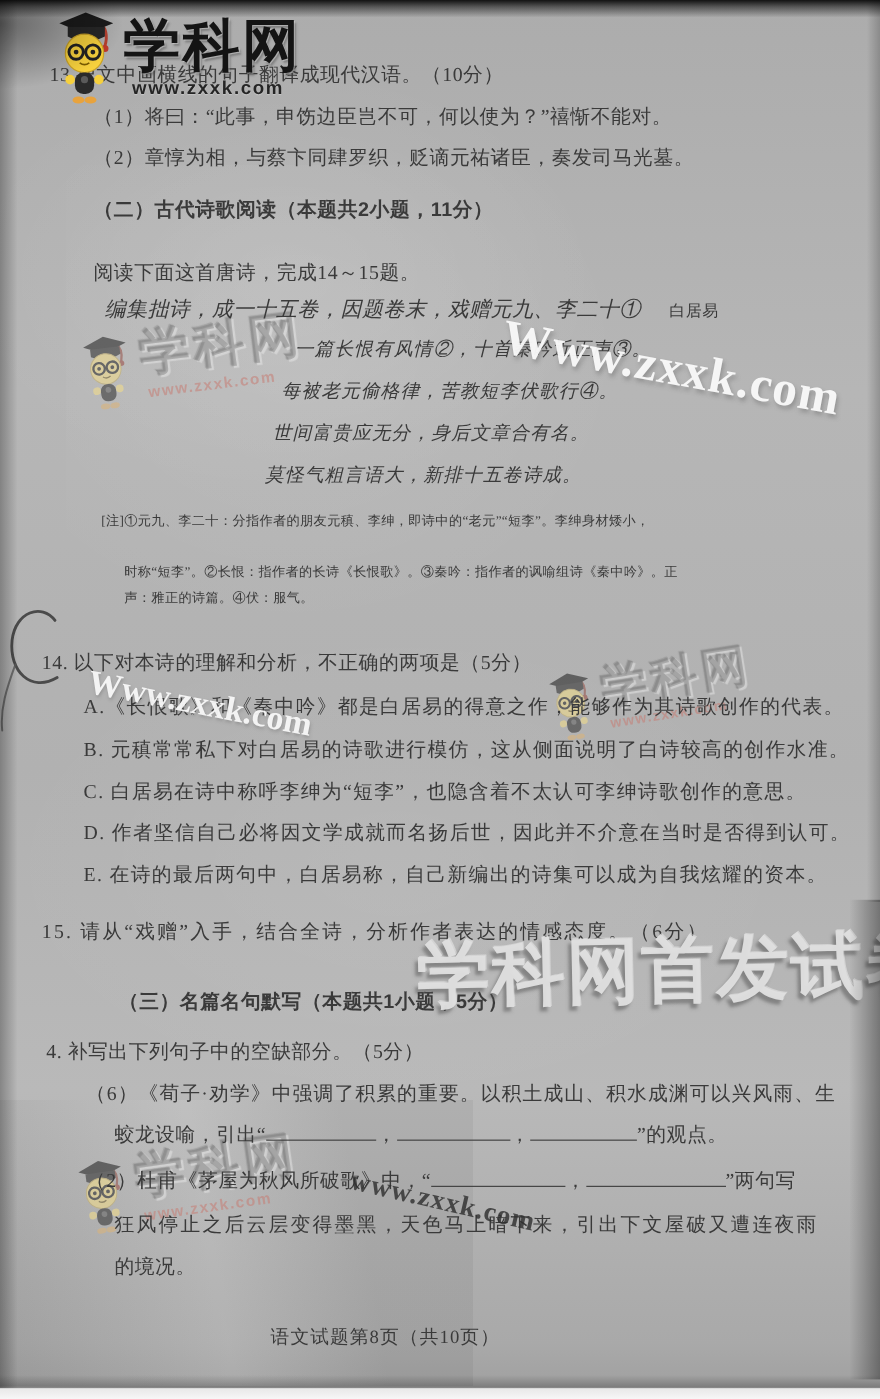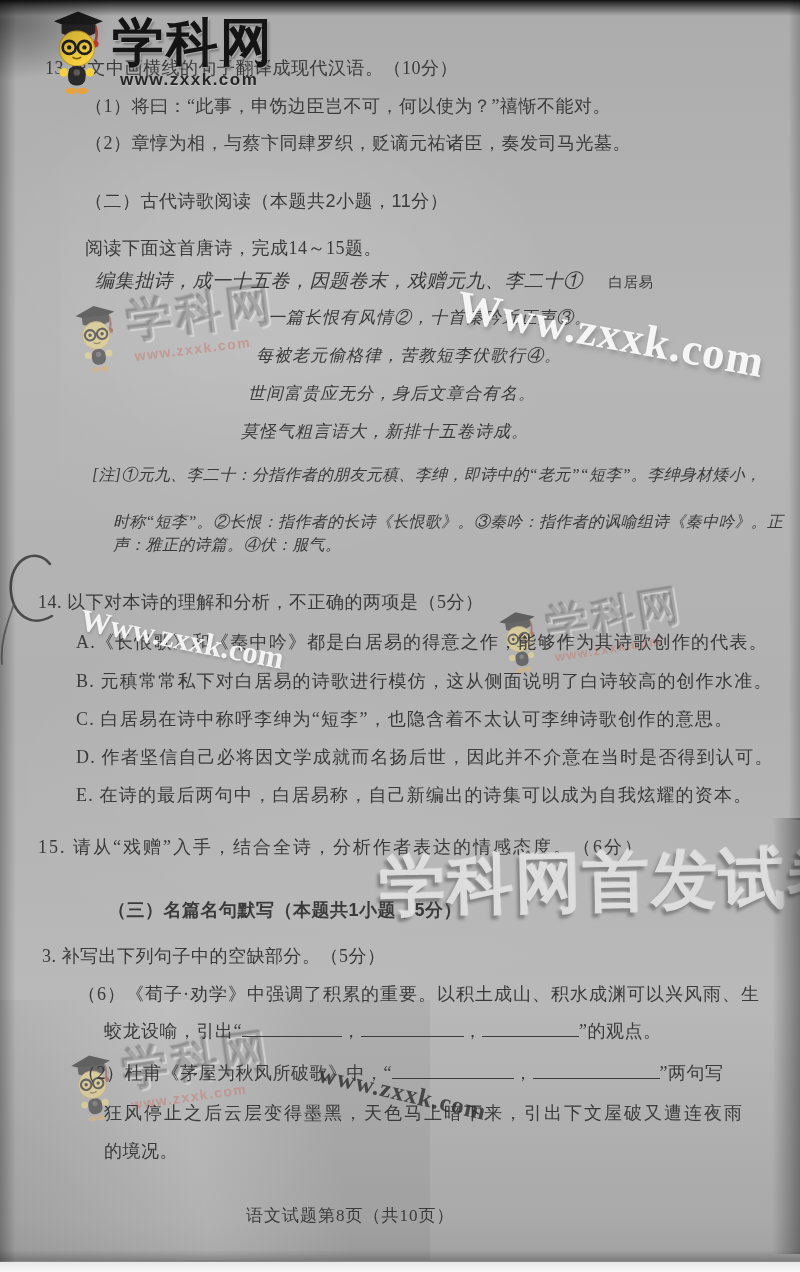--- a/index.html
+++ b/index.html
@@ -34,30 +34,30 @@
   .strip-bottom{position:absolute;left:0;top:1250px;width:800px;height:12px;z-index:40;
     background:linear-gradient(180deg, rgba(0,0,0,0) 0%, rgba(0,0,0,0.22) 90%, rgba(120,120,120,0.3) 100%);}
   .strip-white{position:absolute;left:0;top:1262px;width:800px;height:10px;z-index:41;
     background:linear-gradient(180deg,#e8e8e8,#f7f7f7);}
 
   
   .t{position:absolute;white-space:nowrap;font-size:18px;z-index:10;letter-spacing:0.5px;}
   .l-q13   {left:45px; top:56px;}
   .l-q13i1 {left:85px; top:94px;}
   .l-q13i2 {left:85px; top:131px;}
-  .l-sec2  {left:85px; top:189px;font-family:"Liberation Sans",sans-serif;font-weight:normal;}
+  .l-sec2  {left:85px; top:178px;font-family:"Liberation Sans",sans-serif;font-weight:bold;}
   .l-intro {left:85px; top:236px;}
   .l-ptitle{left:95px; top:268px;font-size:19px;font-style:italic;}
   .p-author{font-size:14.5px;margin-left:26px;font-style:normal;}
   .l-pl    {font-size:17px;font-style:italic;letter-spacing:1px;}
   .l-pl0{left:268px;top:306px;}
   .l-pl1{left:256px;top:344px;}
   .l-pl2{left:248px;top:382px;}
   .l-pl3{left:241px;top:420px;}
-  .l-note{font-size:16px;letter-spacing:0.3px;font-style:italic;}
+  .l-note{font-size:12px;letter-spacing:0.3px;}
   .l-note0{left:92px; top:465px;}
   .l-note1{left:113px;top:512px;}
   .l-note2{left:113px;top:535px;}
   .l-q14{left:38px;top:590px;}
   .l-opt{letter-spacing:1.2px;text-align:right;}
   .l-oA{left:76px;top:630px;}
   .l-oB{left:76px;top:669px;}
   .l-oC{left:76px;top:707px;}
   .l-oD{left:76px;top:745px;}
   .l-oE{left:76px;top:783px;font-family:Liberation Serif, serif;}
@@ -197,21 +197,21 @@
 <div class="t l-q14">14. 以下对本诗的理解和分析，不正确的两项是（5分）</div>
 <div class="t l-opt l-oA">A.《长恨歌》和《秦中吟》都是白居易的得意之作，能够作为其诗歌创作的代表。</div>
 <div class="t l-opt l-oB">B. 元稹常常私下对白居易的诗歌进行模仿，这从侧面说明了白诗较高的创作水准。</div>
 <div class="t l-opt l-oC">C. 白居易在诗中称呼李绅为“短李”，也隐含着不太认可李绅诗歌创作的意思。</div>
 <div class="t l-opt l-oD">D. 作者坚信自己必将因文学成就而名扬后世，因此并不介意在当时是否得到认可。</div>
 <div class="t l-opt l-oE">E. 在诗的最后两句中，白居易称，自己新编出的诗集可以成为自我炫耀的资本。</div>
 
 <div class="t l-q15">15. 请从“戏赠”入手，结合全诗，分析作者表达的情感态度。（6分）</div>
 
 <div class="t l-sec3">（三）名篇名句默写（本题共1小题，5分）</div>
-<div class="t l-q16">3. 补写出下列句子中的空缺部分。（5分）</div>
+<div class="t l-q16">4. 补写出下列句子中的空缺部分。（5分）</div>
 <div class="t l-q16a">（6）《荀子·劝学》中强调了积累的重要。以积土成山、积水成渊可以兴风雨、生</div>
 <div class="t l-q16b"><span>蛟龙设喻，引出“</span><span class="blank bw1"></span><span>，</span><span class="blank bw2"></span><span>，</span><span class="blank bw3"></span><span>”的观点。</span></div>
 <div class="t l-q16c"><span>（2）杜甫《茅屋为秋风所破歌》中，“</span><span class="blank bw4"></span><span>，</span><span class="blank bw5"></span><span>”两句写</span></div>
 <div class="t l-q16d">狂风停止之后云层变得墨黑，天色马上暗下来，引出下文屋破又遭连夜雨</div>
 <div class="t l-q16e">的境况。</div>
 
 <div class="t l-footer">语文试题第8页（共10页）</div>
 
 <div class="wm wm-poem">Www.zxxk.com</div>
 <div class="wm wm-q14">Www.zxxk.com</div>

